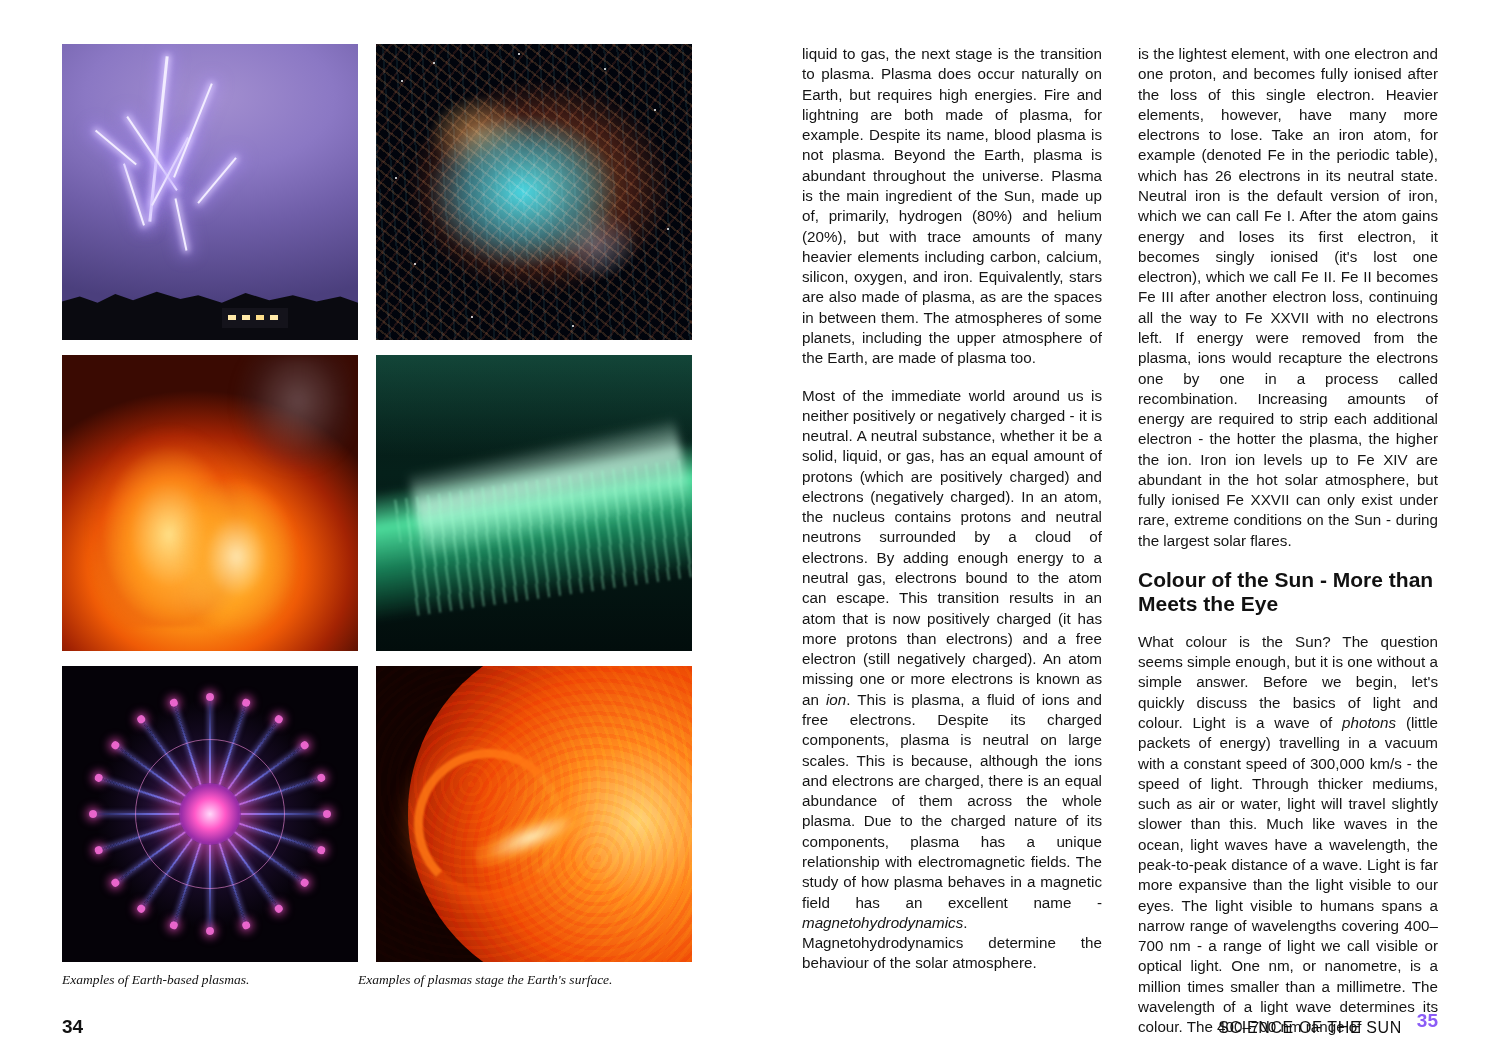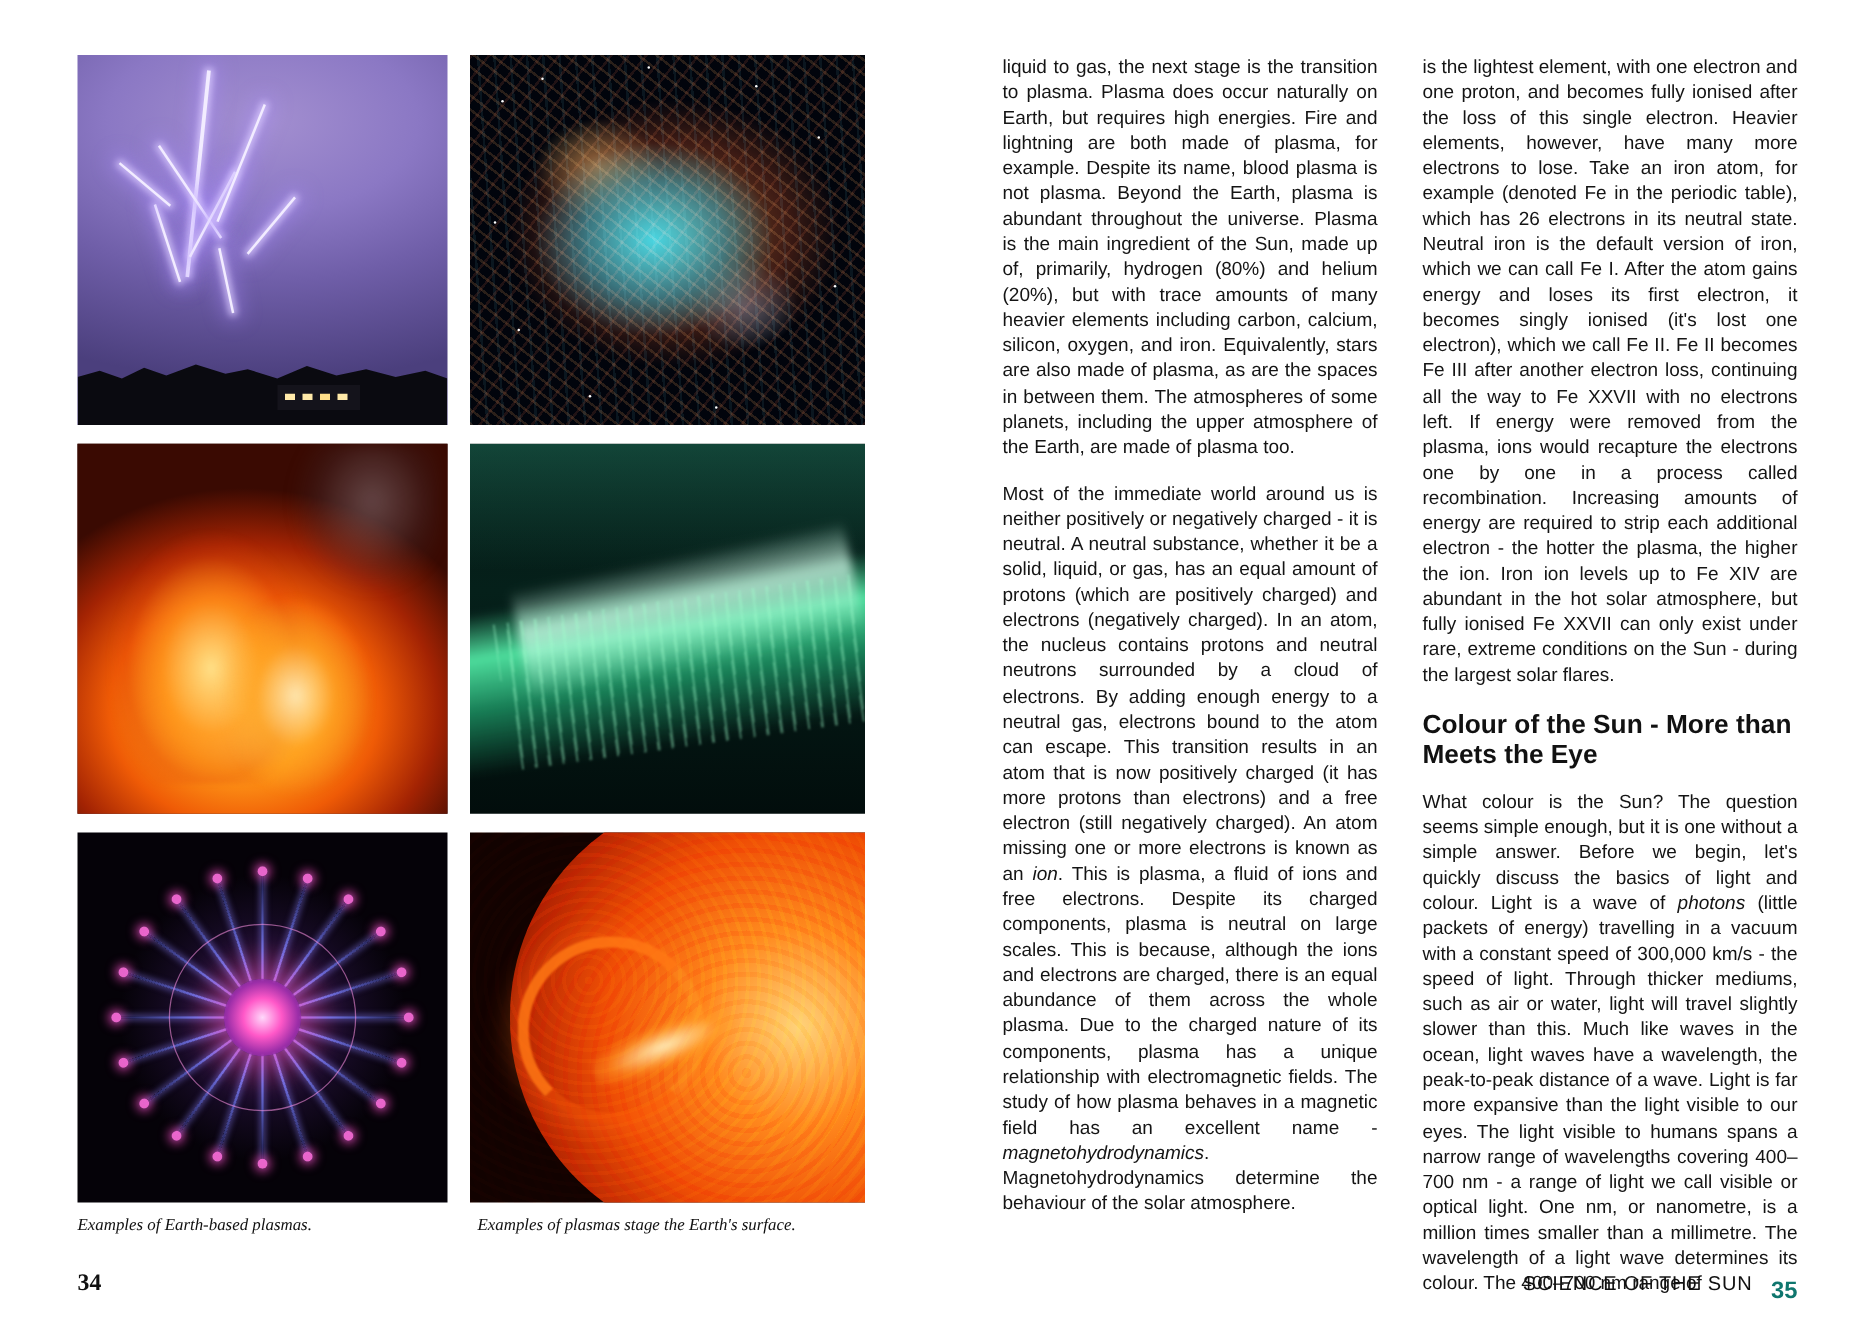--- a/index.html
+++ b/index.html
@@ -188,37 +188,36 @@
   }
   .p-sun .flare {
     position: absolute; left: 30%; top: 52%; width: 120px; height: 34px;
     background: radial-gradient(ellipse at 50% 50%, rgba(255,240,190,.95) 0%, rgba(255,160,40,.5) 55%, rgba(0,0,0,0) 85%);
     transform: rotate(-22deg);
     filter: blur(2px);
   }
   .caption-row {
     display: grid;
     grid-template-columns: 296px 316px;
-    column-gap: 24px;
+    column-gap: 0;
     margin-top: 10px;
   }
   .caption {
     font-family: "Liberation Serif", serif;
     font-style: italic;
     font-size: 13.5px;
     color: #111;
   }
   .folio-left {
     position: absolute;
     left: 62px;
     bottom: 26px;
     font-size: 19px;
     font-weight: bold;
     color: #111;
-    font-family: Liberation Serif, serif;
   }
   
   .page-right {
     width: 750px;
     height: 1064px;
     position: relative;
     padding: 44px 62px 0 52px;
   }
   .cols {
     display: grid;
@@ -240,24 +239,24 @@
   h2.section-head {
     font-size: 21px;
     line-height: 1.14;
     margin: 4px 0 16px 0;
     font-weight: bold;
     color: #111;
   }
   .folio-right {
     position: absolute;
     right: 62px;
-    bottom: 20px;
+    bottom: 32px;
     font-size: 19px;
     font-weight: bold;
-    color: #0f766e;
+    color: #8b5cf6;
   }
   .running-head {
     position: absolute;
     right: 98px;
     bottom: 27px;
     font-size: 16px;
     letter-spacing: .04em;
     color: #111;
   }
 </style>

